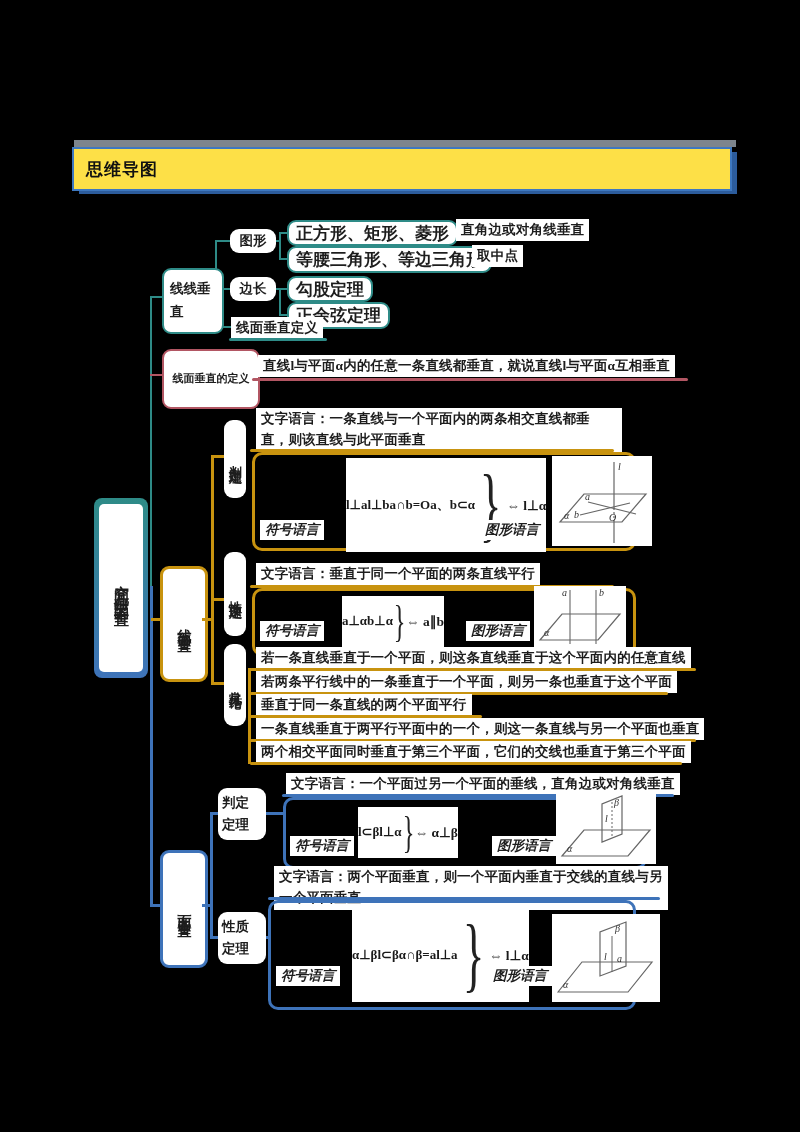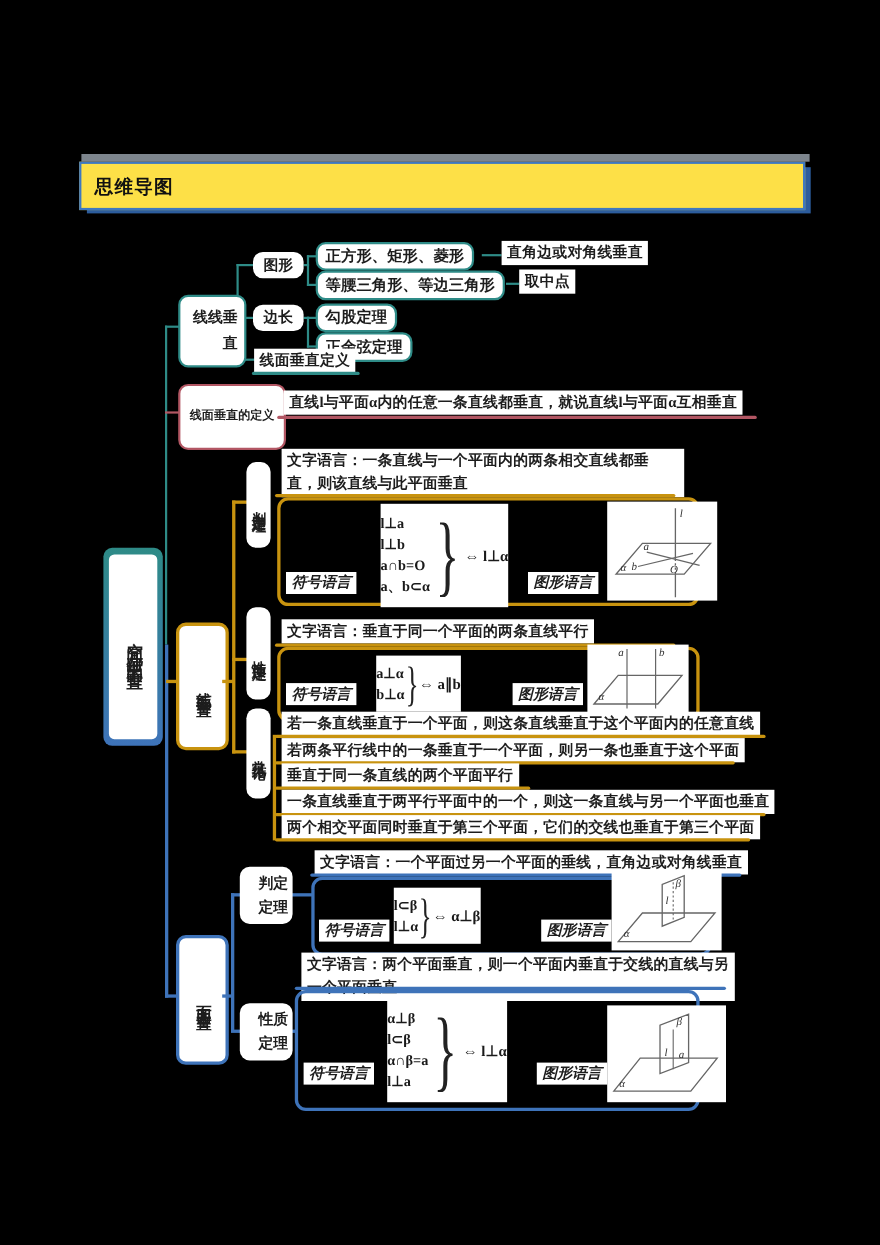--- a/index.html
+++ b/index.html
@@ -7,43 +7,43 @@
         font-family:"Liberation Serif",serif;color:#1d1d1d;}
   
   .banner{position:absolute;left:72px;top:147px;width:656px;height:40px;background:#fde047;
           border:2px solid #3e78c0;display:flex;align-items:center;
           box-shadow:6px 4px 0 -1px #2c5c9c;}
   .banner::before{content:"";position:absolute;left:0;right:-6px;top:-9px;height:7px;background:#7d858d;}
   .banner-title{font-family:"Liberation Sans",sans-serif;font-weight:bold;font-size:17px;
           color:#111;padding-left:12px;letter-spacing:1px;}
   
   .node{position:absolute;background:#fff;font-weight:bold;display:flex;align-items:center;
-        justify-content:center;text-align:right;border-radius:9px;}
+        justify-content:center;text-align:left;border-radius:9px;}
   .leaf{position:absolute;background:#fff;border:2px solid #2e8b87;border-radius:9px;
-        font-weight:bold;font-size:14px;white-space:nowrap;display:flex;align-items:center;
+        font-weight:bold;font-size:17px;white-space:nowrap;display:flex;align-items:center;
         padding:0 7px;color:#1d1d1d;}
   .strip{position:absolute;background:#fff;font-weight:bold;font-size:13.5px;white-space:nowrap;
         padding:1px 5px;line-height:1.5;color:#1d1d1d;letter-spacing:.2px;}
   .wrap{white-space:normal;}
   .lbl{position:absolute;background:#fff;font-weight:bold;font-size:13.5px;white-space:nowrap;
         padding:1px 5px;color:#1d1d1d;font-style:italic;}
   .u{position:absolute;height:3px;border-radius:2px;}
   .ug{background:#c8930f}.ub{background:#3e73b9}.ur{background:#b25663}.uk{background:#2e8b87}
   .ln{position:absolute;display:block;}
   .ck{background:#2e8b87}.cm{background:#b25663}.cg{background:#c8930f}.cb{background:#3e73b9}
   .bracket{position:absolute;border:3px solid #c8930f;border-radius:10px;}
   .bracket.blue{border-color:#3e73b9;}
   .vtext{writing-mode:vertical-rl;text-orientation:upright;}
   .rootbox{position:absolute;left:94px;top:498px;width:54px;height:180px;border-radius:8px;
         background:linear-gradient(#2e8b87,#3e73b9);display:flex;align-items:center;justify-content:center;}
   .rootinner{width:44px;height:168px;background:#fff;border-radius:5px;display:flex;align-items:center;
         justify-content:center;font-weight:bold;font-size:15px;letter-spacing:4px;}
   .formula{position:absolute;background:#fff;display:flex;align-items:center;font-size:13px;
         font-weight:bold;color:#1a1a1a;}
-  .f-lines{display:flex;flex-direction:column;}
+  .f-lines{display:flex;flex-direction:row;}
   .f-lines span{line-height:1.45;}
   .brace{font-weight:normal;transform:scaleX(.55);margin:0 -6px 0 -4px;color:#222;}
   .res{margin-left:2px;font-size:13.5px;}
   .fig{position:absolute;background:#fff;}
   .fig svg{display:block;}
   .fig text{font-family:"Liberation Serif",serif;font-style:italic;font-size:10px;fill:#333;}
 </style>
 </head>
 <body>
 

